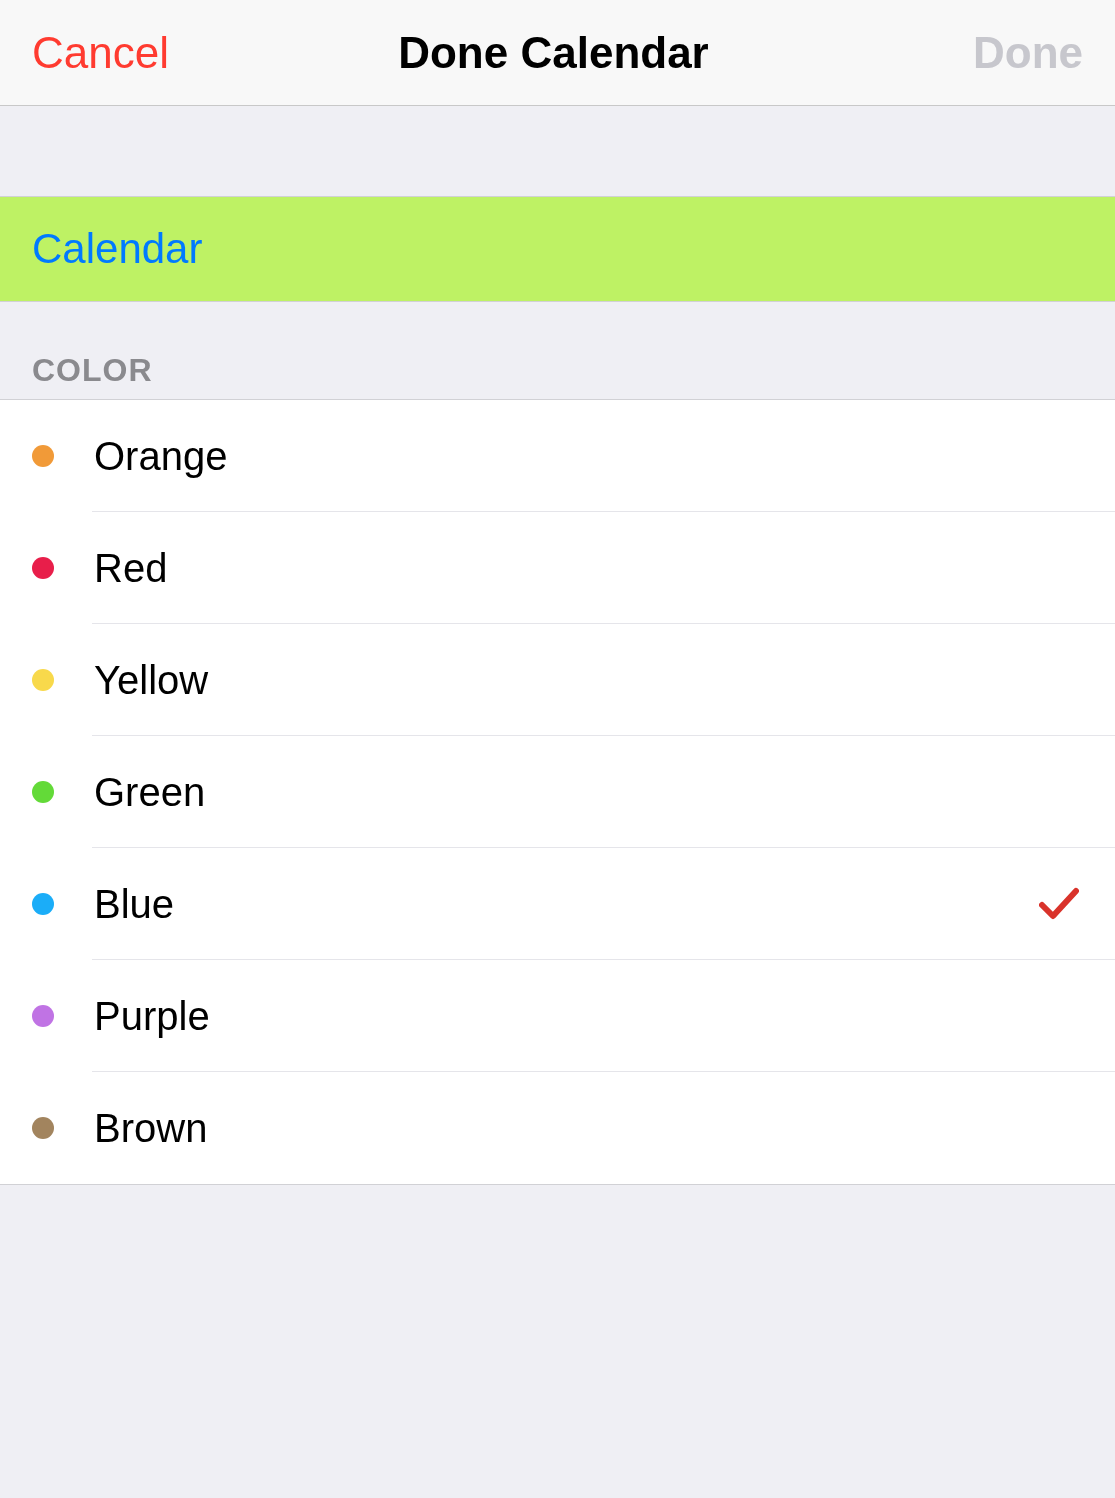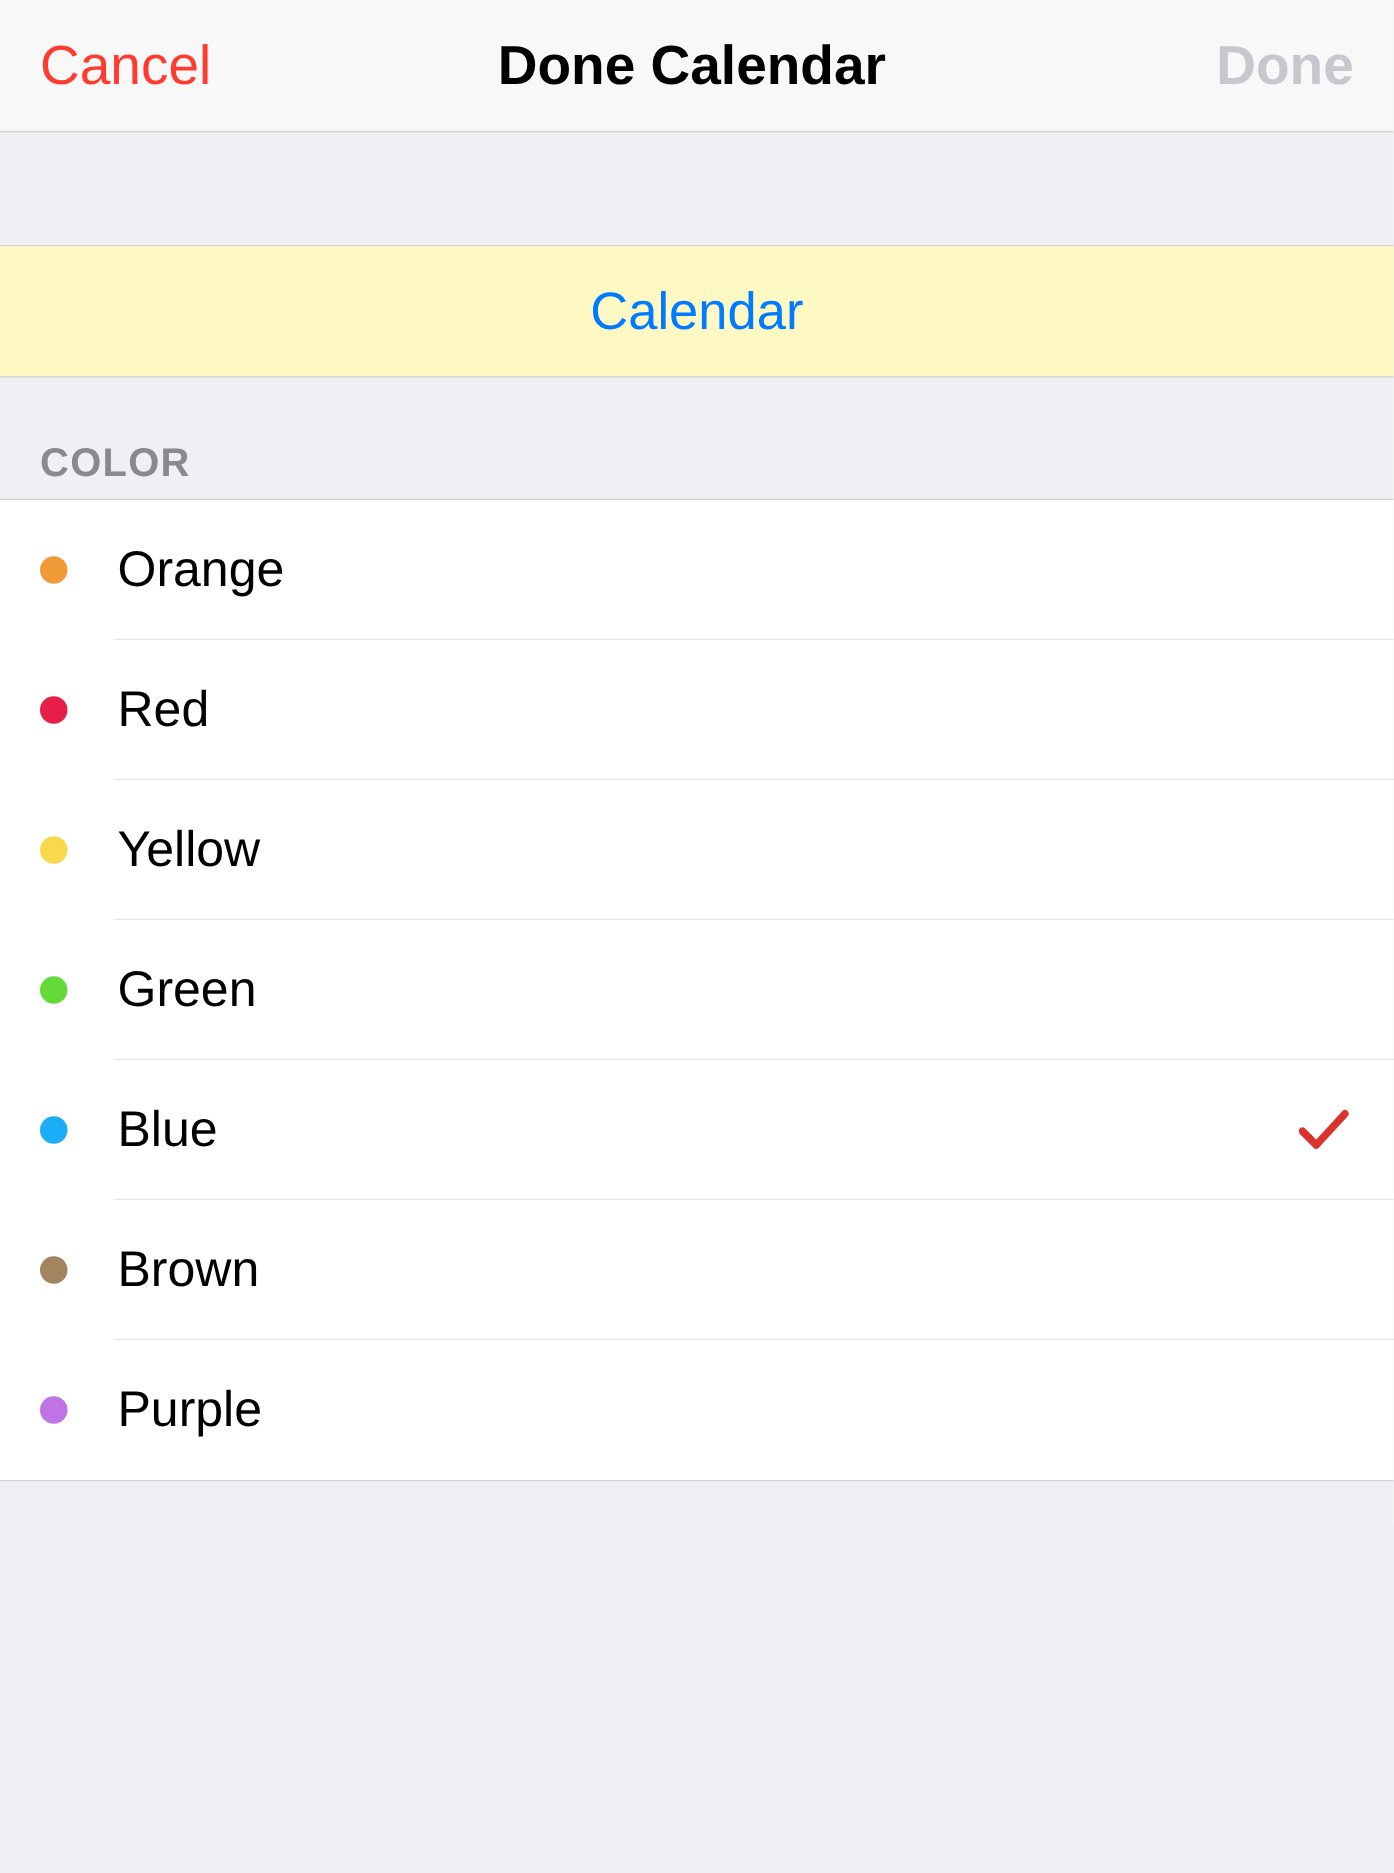--- a/index.html
+++ b/index.html
@@ -39,26 +39,25 @@
       font-size: 44px;
       font-weight: 700;
       color: #c7c7cd;
       margin-left: 35px;
     }
     .spacer-top {
       height: 90px;
       background: #efeff4;
     }
     .row {
-      background: #fef9c3;
+      background: #bef264;
       border-top: 1px solid #d1d1d5;
       border-bottom: 1px solid #d1d1d5;
       padding: 28px 32px;
       font-size: 42px;
-      text-align: center;
     }
     .calendar-name {
       color: #007aff;
     }
     .section-header {
       padding: 50px 32px 10px 32px;
       font-size: 32px;
       color: #8a8a8e;
       letter-spacing: 1px;
       font-weight: bold;
@@ -146,20 +145,20 @@
     <div class="list-row">
       <div class="swatch" style="background: rgb(27, 173, 248);"></div>
       <div class="label">Blue</div>
       <div class="check">
         <svg width="40" height="34" viewBox="0 0 40 34">
           <path d="M3 18 L14 29 L37 4" stroke="#d9332b" stroke-width="6" fill="none" stroke-linecap="round" stroke-linejoin="round"></path>
         </svg>
       </div>
     </div>
     <div class="list-row">
+      <div class="swatch" style="background: rgb(192, 115, 228);"></div>
+      <div class="label">Purple</div>
+    </div>
+    <div class="list-row">
       <div class="swatch" style="background: rgb(162, 132, 94);"></div>
       <div class="label">Brown</div>
-    </div>
-    <div class="list-row">
-      <div class="swatch" style="background: rgb(192, 115, 228);"></div>
-      <div class="label">Purple</div>
     </div>
   </div>
 
 </body></html>

